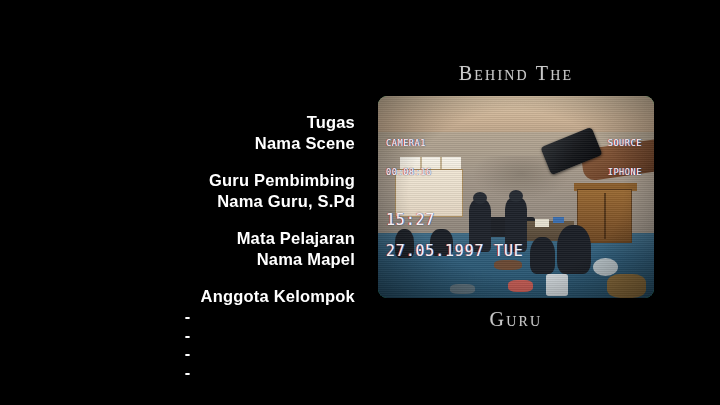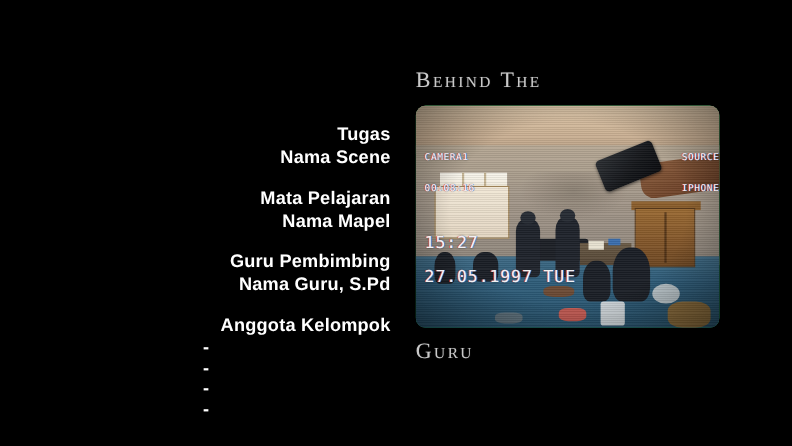--- a/index.html
+++ b/index.html
@@ -39,21 +39,21 @@
     font-weight: bold;
     font-size: 16.5px;
     line-height: 18.5px;
   }
 
   
   #title-top, #title-bottom {
     position: absolute;
     width: 276px;
     left: 378px;
-    text-align: left;
+    text-align: center;
     font-family: "Liberation Serif", serif;
     color: #c9c9c9;
     font-size: 20px;
     font-variant: small-caps;
     letter-spacing: 2.2px;
     text-shadow: 0 0 1px rgba(255,255,255,0.25);
   }
   #title-top { top: 62px; }
   #title-bottom { top: 308px; }
 
@@ -198,21 +198,21 @@
     color: #f2f2f2;
     letter-spacing: 0.6px;
     text-shadow:
       -0.8px 0 0 rgba(255,80,80,0.65),
        0.8px 0 0 rgba(80,150,255,0.65),
        0 0 2px rgba(0,0,0,0.55);
     white-space: pre;
     pointer-events: none;
   }
   #osd-topleft { left: 8px; top: 24px; text-align: left; }
-  #osd-topright { right: 0; top: 24px; text-align: center; }
+  #osd-topright { right: 12px; top: 24px; text-align: center; }
   #osd-bottomleft { left: 8px; bottom: 22px; text-align: left; }
   .osd .play-row { display: block; }
   .osd .tri {
     display: inline-block;
     width: 0; height: 0;
     border-left: 5px solid #f2f2f2;
     border-top: 3.2px solid transparent;
     border-bottom: 3.2px solid transparent;
     margin-left: 4px;
     vertical-align: 0px;
@@ -225,27 +225,27 @@
 <div id="screen">
 
   <div id="credits">
 
     <div class="credit-block">
       <span class="credit-line heading">Tugas</span>
       <span class="credit-line">Nama Scene</span>
     </div>
 
     <div class="credit-block">
+      <span class="credit-line heading">Guru Pembimbing</span>
+      <span class="credit-line">Nama Guru, S.Pd</span>
+    </div>
+
+    <div class="credit-block">
       <span class="credit-line heading">Mata Pelajaran</span>
       <span class="credit-line">Nama Mapel</span>
-    </div>
-
-    <div class="credit-block">
-      <span class="credit-line heading">Guru Pembimbing</span>
-      <span class="credit-line">Nama Guru, S.Pd</span>
     </div>
 
     <div class="credit-block members">
       <span class="credit-line heading">Anggota Kelompok</span>
       <span class="member-dash">-</span>
       <span class="member-dash">-</span>
       <span class="member-dash">-</span>
       <span class="member-dash">-</span>
     </div>
   </div>

